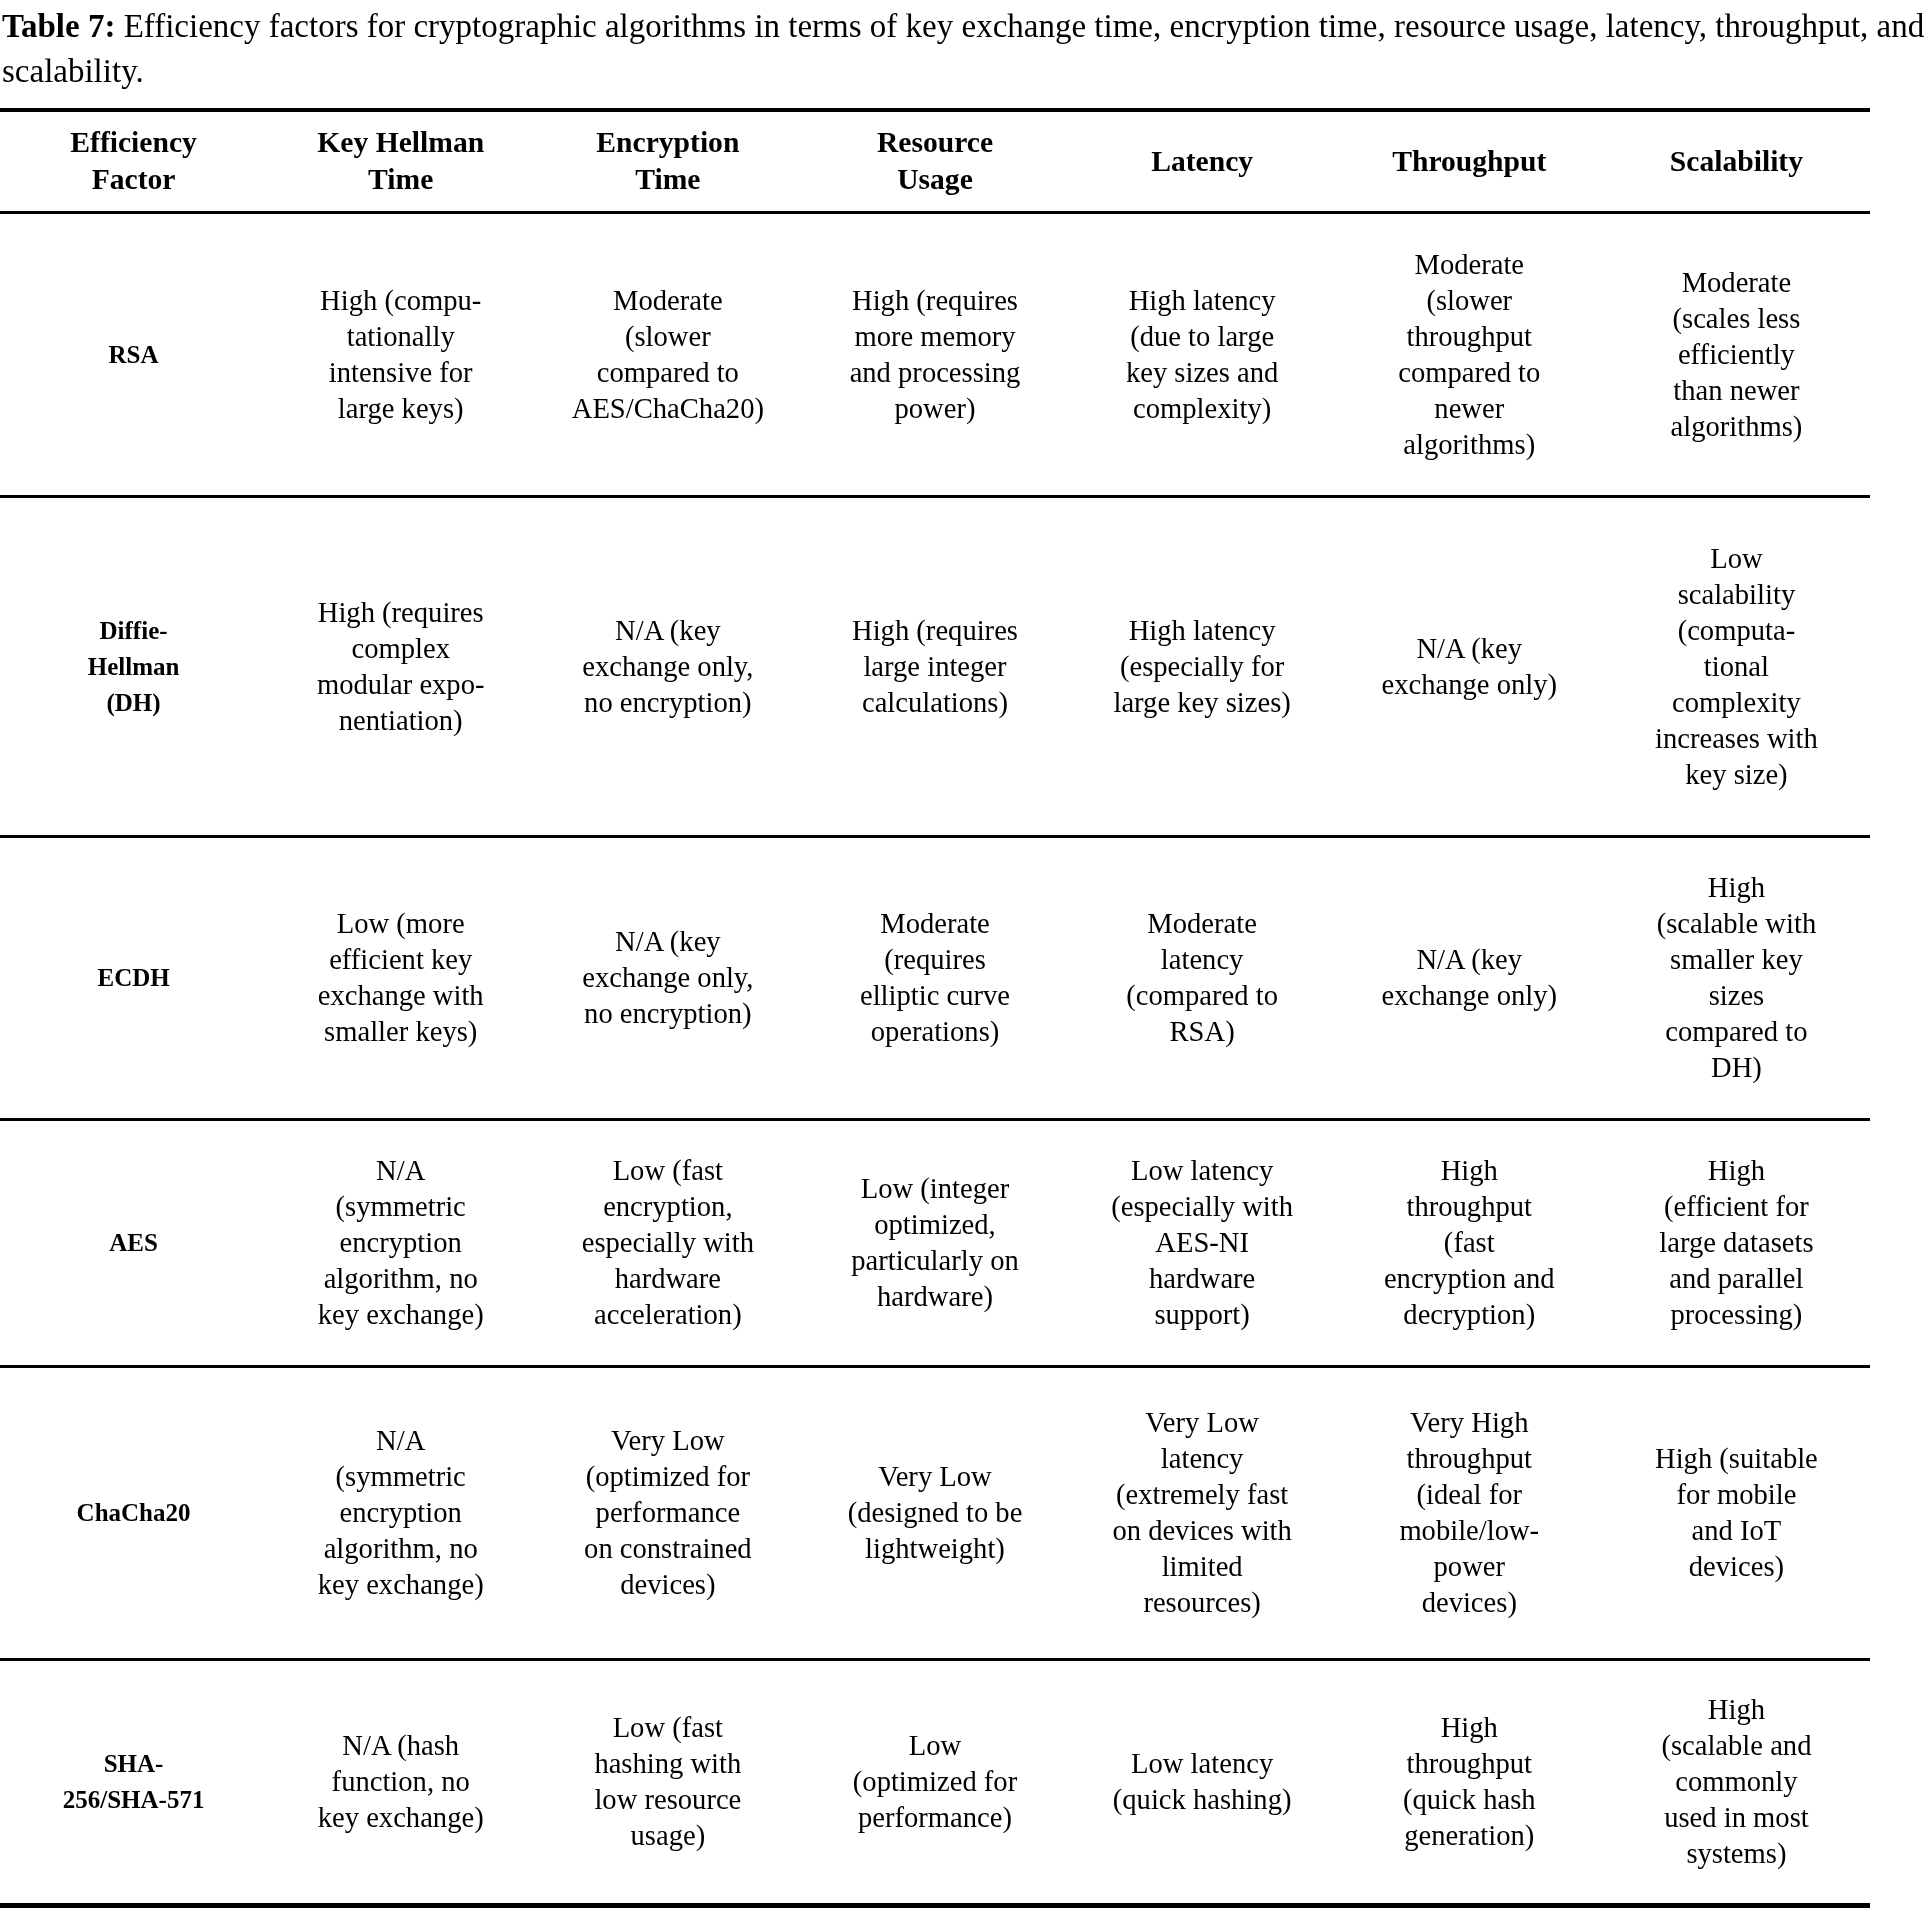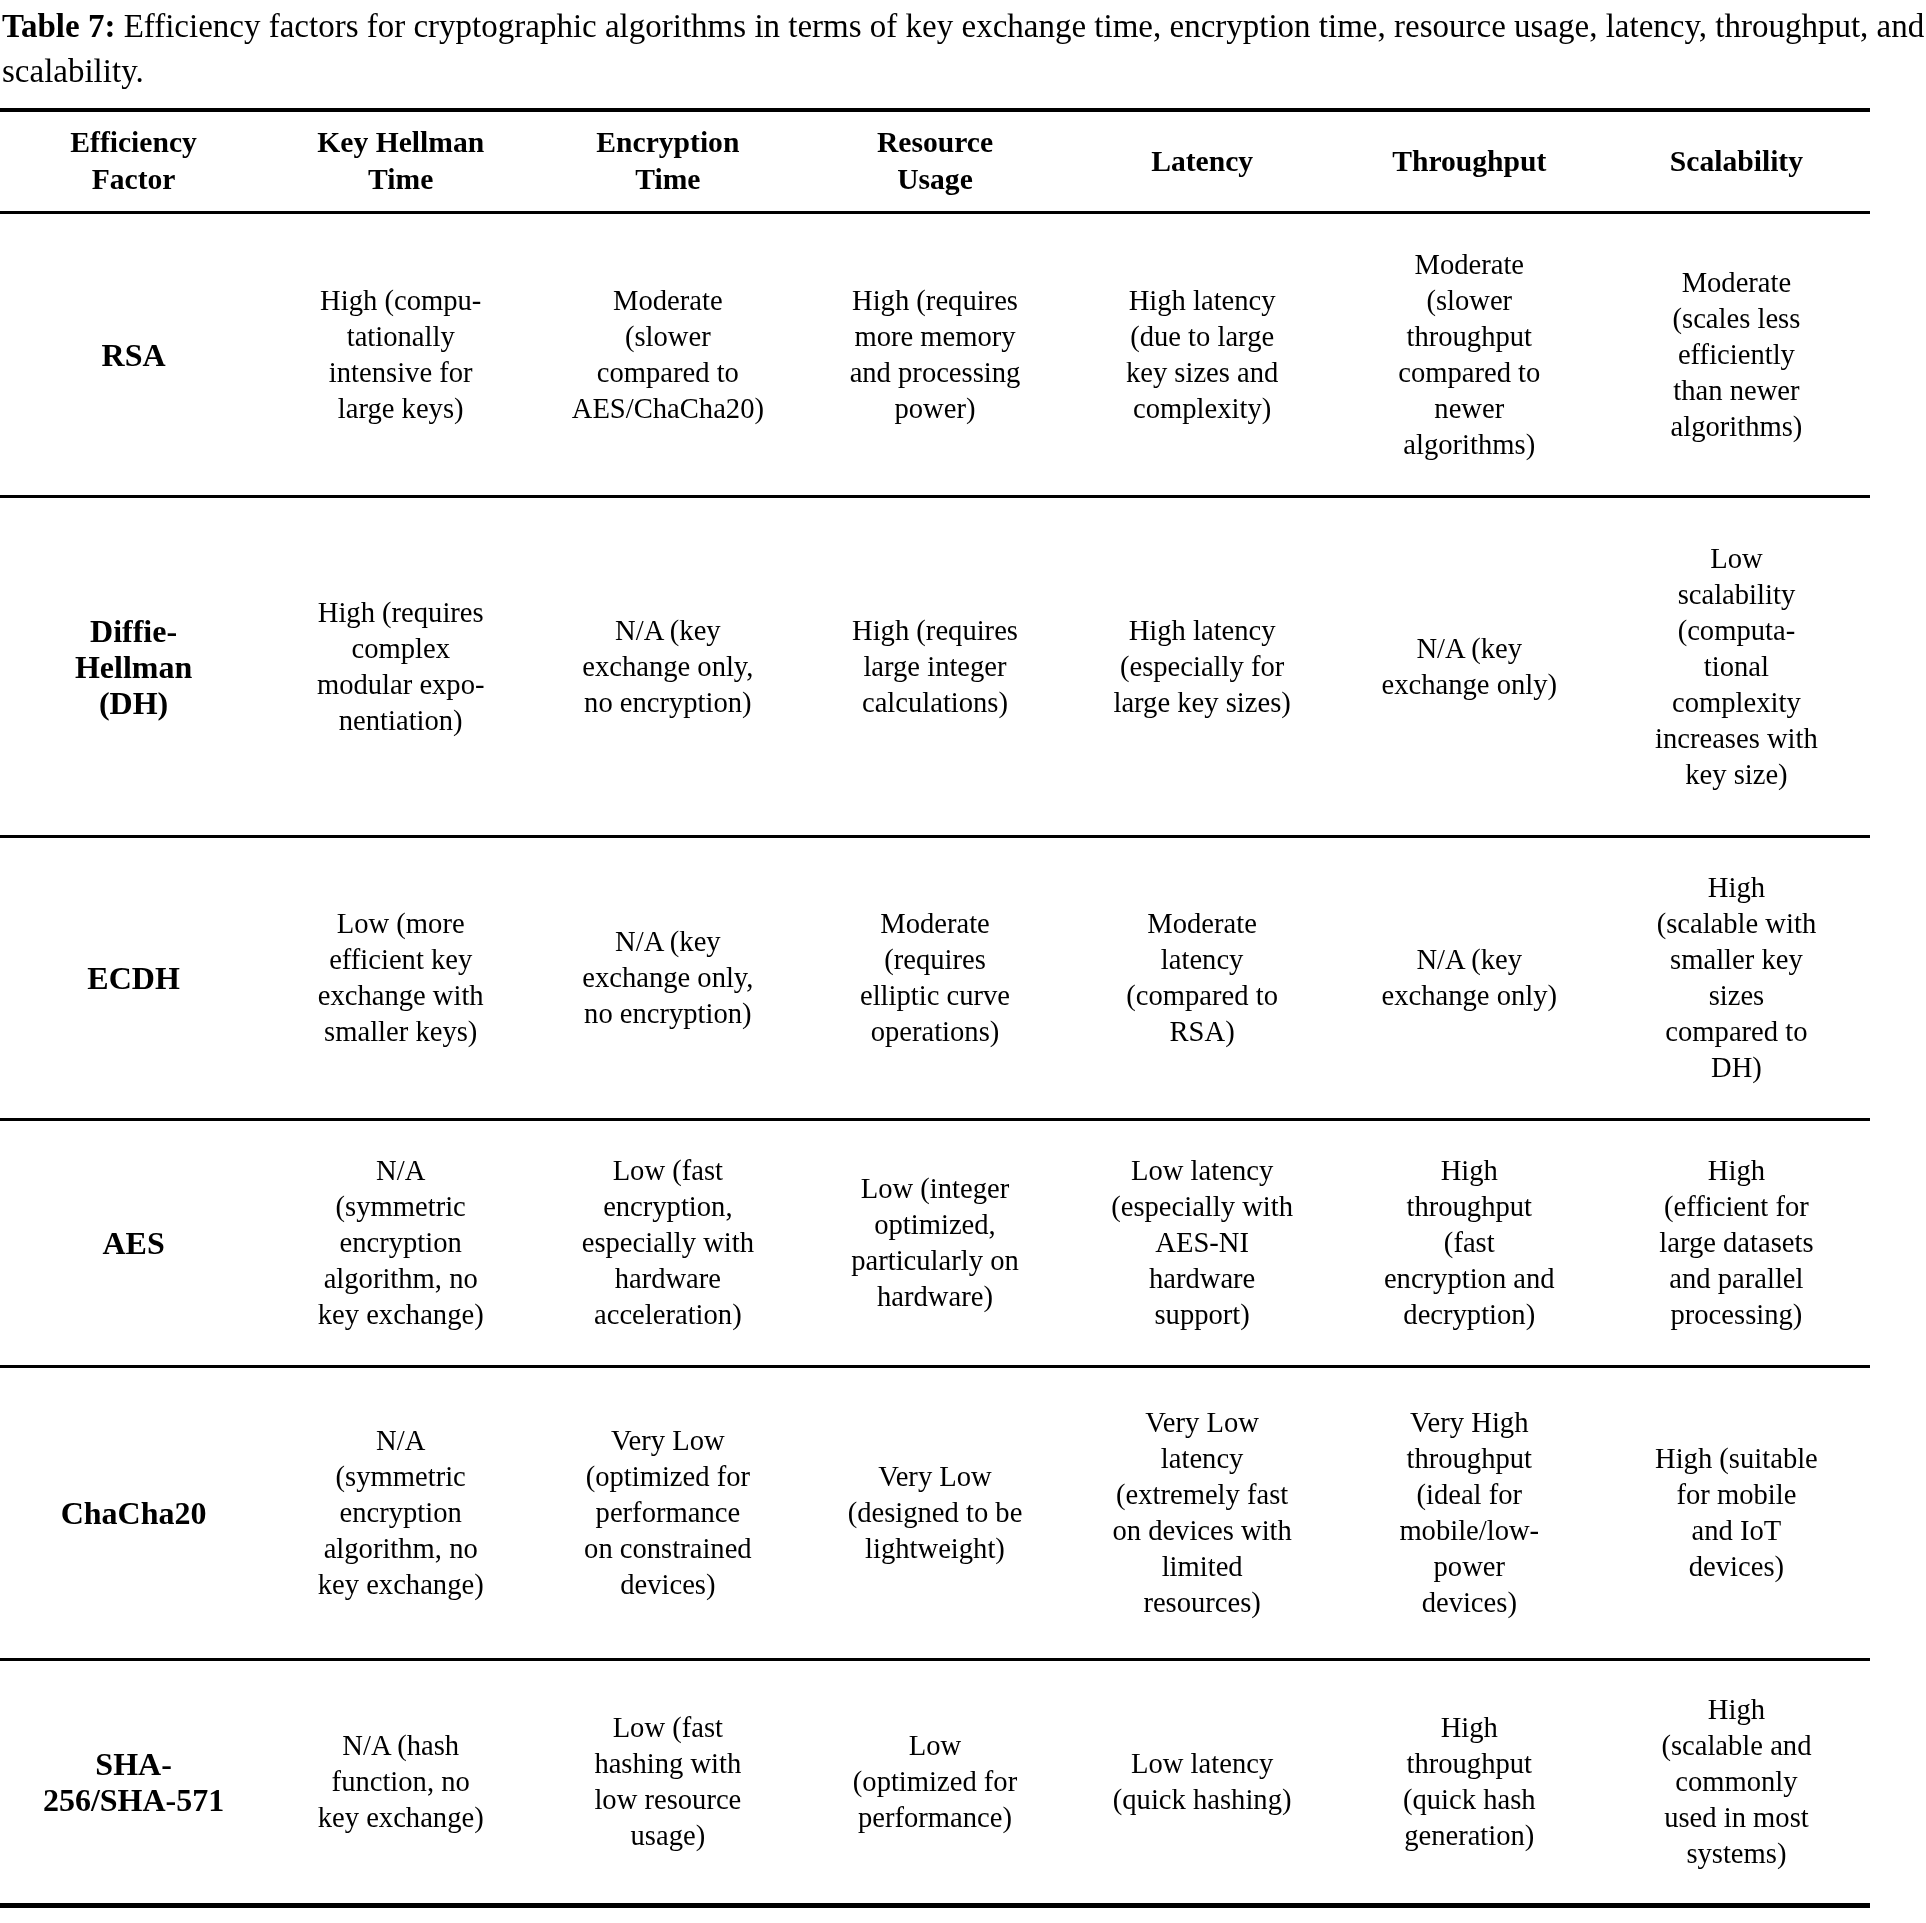--- a/index.html
+++ b/index.html
@@ -60,21 +60,21 @@
     font-weight: bold;
     font-size: 29.6px;
     line-height: 37px;
   }
   td {
     font-size: 28.6px;
     line-height: 36px;
   }
   td.algo-label {
     font-weight: bold;
-    font-size: 32px;
+    font-size: 25px;
   }
 </style>
 </head>
 <body>
 
 <div class="page">
 
   <div class="caption"><span class="caption-label">Table 7:</span> <span>Efficiency factors for cryptographic algorithms in terms of key exchange time, encryption time, resource usage, latency, throughput, and scalability.</span></div>
 
   <table class="eff-table">

